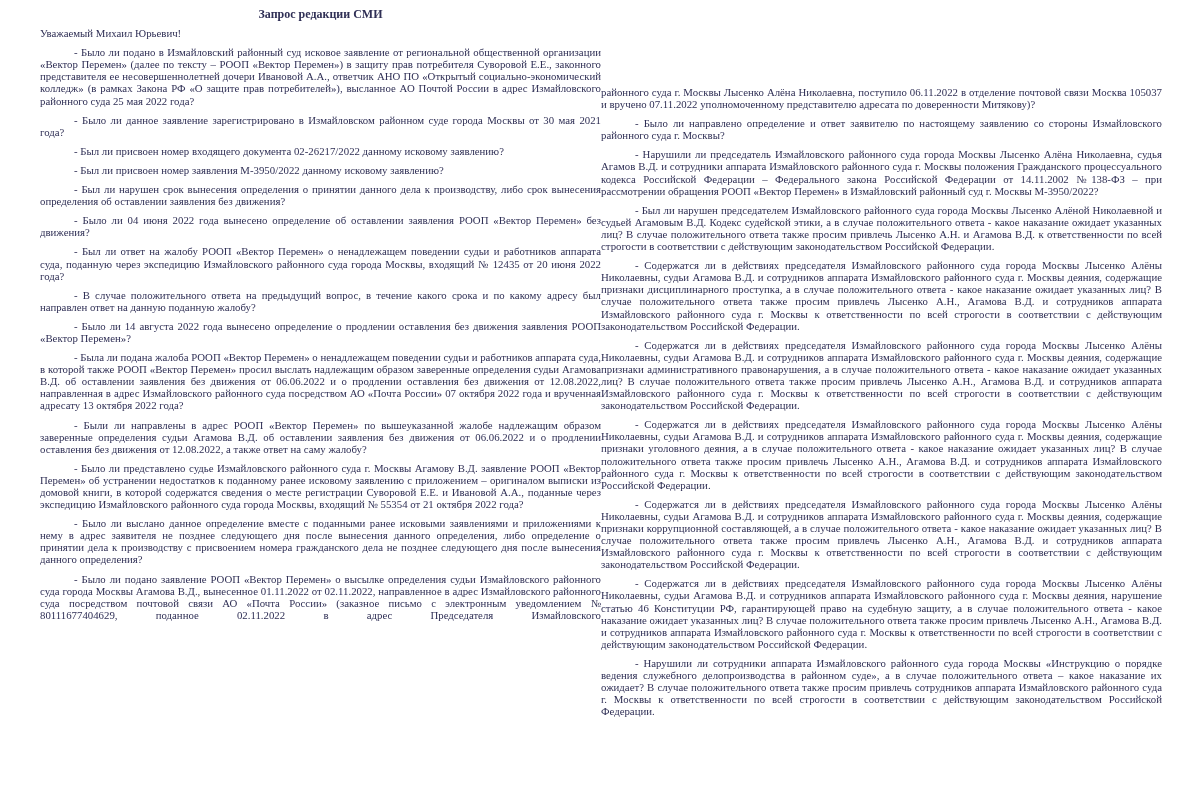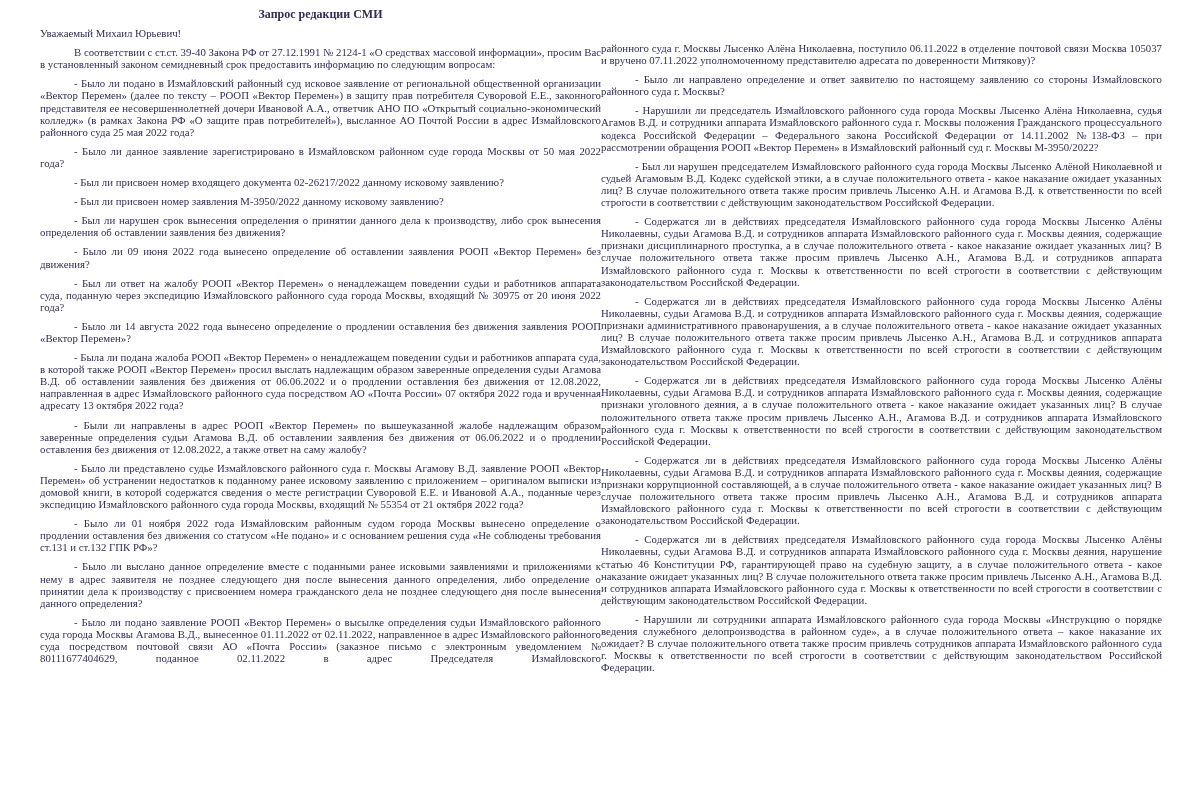--- a/index.html
+++ b/index.html
@@ -39,47 +39,47 @@
     text-align: left;
     margin: 0 0 7px 0;
   }
   .para {
     text-align: justify;
     text-indent: 34px;
     margin: 0 0 7px 0;
   }
   .para.cont {
     text-indent: 0;
+    margin-top: 44px;
   }
   .para.split {
     text-align-last: justify;
     margin-bottom: 0;
   }
 </style>
 </head>
 <body>
 
 <div class="page" style="color: rgb(47, 47, 85);">
   <div class="col">
     <div class="doc-title">Запрос редакции СМИ</div>
     <p class="salutation">Уважаемый Михаил Юрьевич!</p>
     <div>
-        <p class="para">В соответствии с ст.ст. 39-40 Закона РФ от 27.12.1991 № 2124-1 «О средствах массовой информации», просим Вас в установленный законом семидневный срок предоставить информацию по следующим вопросам:</p>
         <p class="para">- Было ли подано в Измайловский районный суд исковое заявление от региональной общественной организации «Вектор Перемен» (далее по тексту – РООП «Вектор Перемен») в защиту прав потребителя Суворовой Е.Е., законного представителя ее несовершеннолетней дочери Ивановой А.А., ответчик АНО ПО «Открытый социально-экономический колледж» (в рамках Закона РФ «О защите прав потребителей»), высланное АО Почтой России в адрес Измайловского районного суда 25 мая 2022 года?</p>
-        <p class="para">- Было ли данное заявление зарегистрировано в Измайловском районном суде города Москвы от 50 мая 2022 года?</p>
+        <p class="para">- Было ли данное заявление зарегистрировано в Измайловском районном суде города Москвы от 30 мая 2021 года?</p>
         <p class="para">- Был ли присвоен номер входящего документа 02-26217/2022 данному исковому заявлению?</p>
         <p class="para">- Был ли присвоен номер заявления М-3950/2022 данному исковому заявлению?</p>
         <p class="para">- Был ли нарушен срок вынесения определения о принятии данного дела к производству, либо срок вынесения определения об оставлении заявления без движения?</p>
-        <p class="para">- Было ли 09 июня 2022 года вынесено определение об оставлении заявления РООП «Вектор Перемен» без движения?</p>
-        <p class="para">- Был ли ответ на жалобу РООП «Вектор Перемен» о ненадлежащем поведении судьи и работников аппарата суда, поданную через экспедицию Измайловского районного суда города Москвы, входящий № 30975 от 20 июня 2022 года?</p>
+        <p class="para">- Было ли 04 июня 2022 года вынесено определение об оставлении заявления РООП «Вектор Перемен» без движения?</p>
+        <p class="para">- Был ли ответ на жалобу РООП «Вектор Перемен» о ненадлежащем поведении судьи и работников аппарата суда, поданную через экспедицию Измайловского районного суда города Москвы, входящий № 12435 от 20 июня 2022 года?</p>
+        <p class="para">- В случае положительного ответа на предыдущий вопрос, в течение какого срока и по какому адресу был направлен ответ на данную поданную жалобу?</p>
         <p class="para">- Было ли 14 августа 2022 года вынесено определение о продлении оставления без движения заявления РООП «Вектор Перемен»?</p>
         <p class="para">- Была ли подана жалоба РООП «Вектор Перемен» о ненадлежащем поведении судьи и работников аппарата суда, в которой также РООП «Вектор Перемен» просил выслать надлежащим образом заверенные определения судьи Агамова В.Д. об оставлении заявления без движения от 06.06.2022 и о продлении оставления без движения от 12.08.2022, направленная в адрес Измайловского районного суда посредством АО «Почта России» 07 октября 2022 года и врученная адресату 13 октября 2022 года?</p>
         <p class="para">- Были ли направлены в адрес РООП «Вектор Перемен» по вышеуказанной жалобе надлежащим образом заверенные определения судьи Агамова В.Д. об оставлении заявления без движения от 06.06.2022 и о продлении оставления без движения от 12.08.2022, а также ответ на саму жалобу?</p>
         <p class="para">- Было ли представлено судье Измайловского районного суда г. Москвы Агамову В.Д. заявление РООП «Вектор Перемен» об устранении недостатков к поданному ранее исковому заявлению с приложением – оригиналом выписки из домовой книги, в которой содержатся сведения о месте регистрации Суворовой Е.Е. и Ивановой А.А., поданные через экспедицию Измайловского районного суда города Москвы, входящий № 55354 от 21 октября 2022 года?</p>
-        <p class="para">- Было ли 01 ноября 2022 года Измайловским районным судом города Москвы вынесено определение о продлении оставления без движения со статусом «Не подано» и с основанием решения суда «Не соблюдены требования ст.131 и ст.132 ГПК РФ»?</p>
         <p class="para">- Было ли выслано данное определение вместе с поданными ранее исковыми заявлениями и приложениями к нему в адрес заявителя не позднее следующего дня после вынесения данного определения, либо определение о принятии дела к производству с присвоением номера гражданского дела не позднее следующего дня после вынесения данного определения?</p>
         <p class="para split">- Было ли подано заявление РООП «Вектор Перемен» о высылке определения судьи Измайловского районного суда города Москвы Агамова В.Д., вынесенное 01.11.2022 от 02.11.2022, направленное в адрес Измайловского районного суда посредством почтовой связи АО «Почта России» (заказное письмо с электронным уведомлением № 80111677404629, поданное 02.11.2022 в адрес Председателя Измайловского</p>
       </div>
   </div>
   <div class="col right">
     <div>
         <p class="para cont">районного суда г. Москвы Лысенко Алёна Николаевна, поступило 06.11.2022 в отделение почтовой связи Москва 105037 и вручено 07.11.2022 уполномоченному представителю адресата по доверенности Митякову)?</p>
         <p class="para">- Было ли направлено определение и ответ заявителю по настоящему заявлению со стороны Измайловского районного суда г. Москвы?</p>
         <p class="para">- Нарушили ли председатель Измайловского районного суда города Москвы Лысенко Алёна Николаевна, судья Агамов В.Д. и сотрудники аппарата Измайловского районного суда г. Москвы положения Гражданского процессуального кодекса Российской Федерации – Федерального закона Российской Федерации от 14.11.2002 №138-ФЗ – при рассмотрении обращения РООП «Вектор Перемен» в Измайловский районный суд г. Москвы М-3950/2022?</p>
         <p class="para">- Был ли нарушен председателем Измайловского районного суда города Москвы Лысенко Алёной Николаевной и судьей Агамовым В.Д. Кодекс судейской этики, а в случае положительного ответа - какое наказание ожидает указанных лиц? В случае положительного ответа также просим привлечь Лысенко А.Н. и Агамова В.Д. к ответственности по всей строгости в соответствии с действующим законодательством Российской Федерации.</p>

